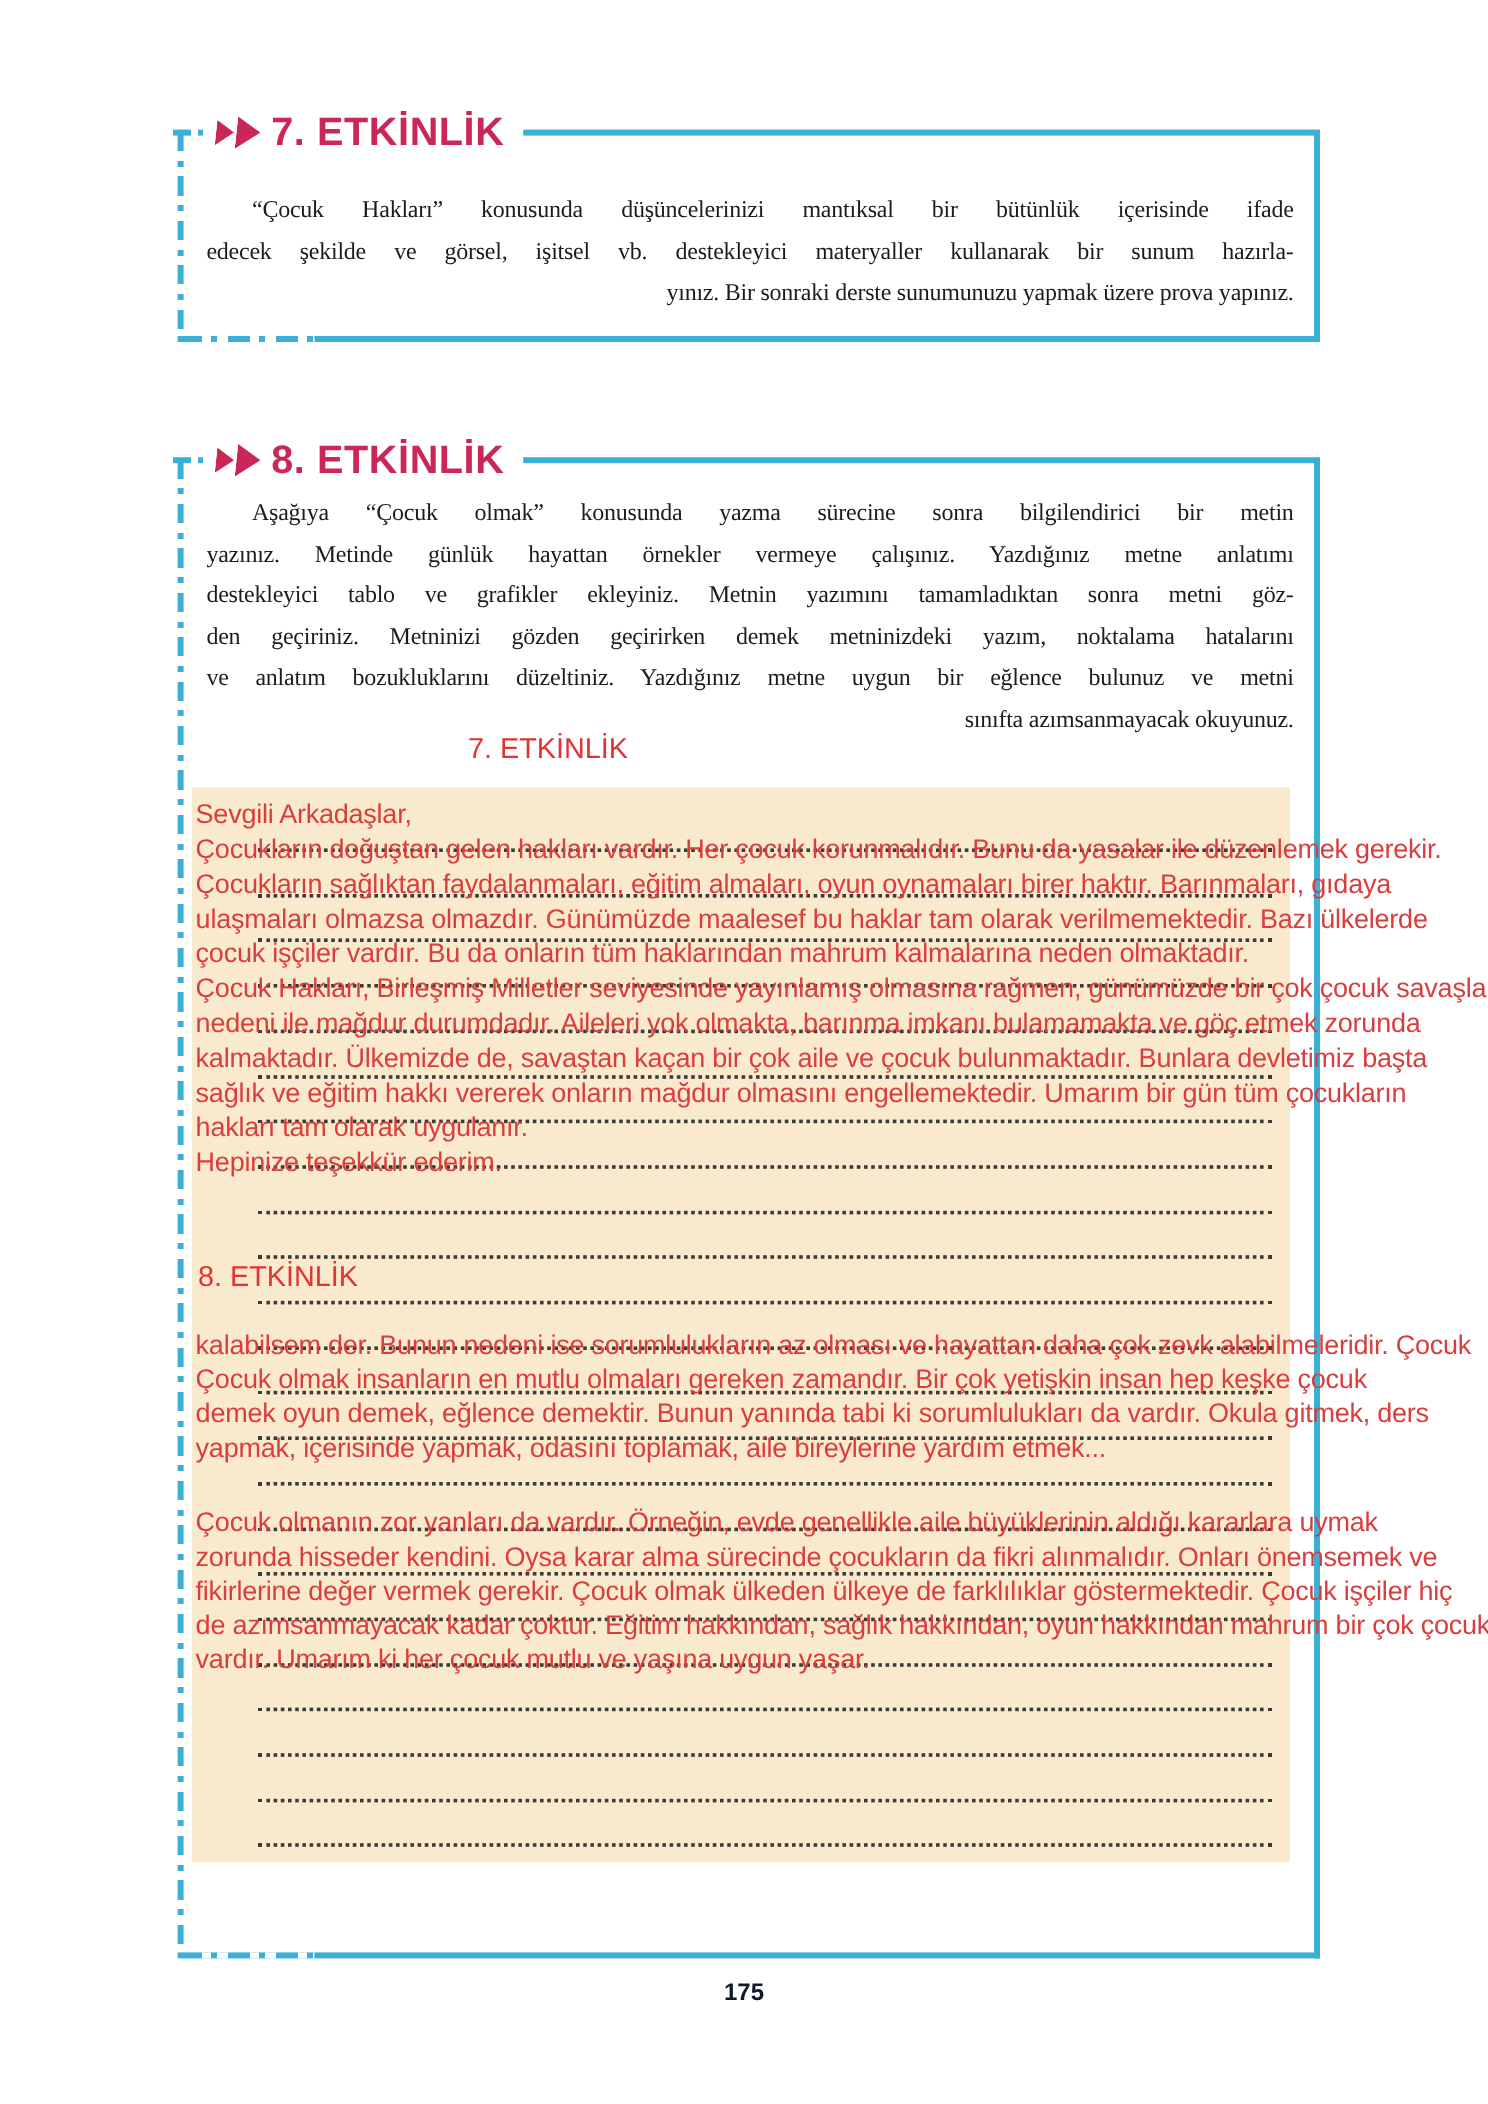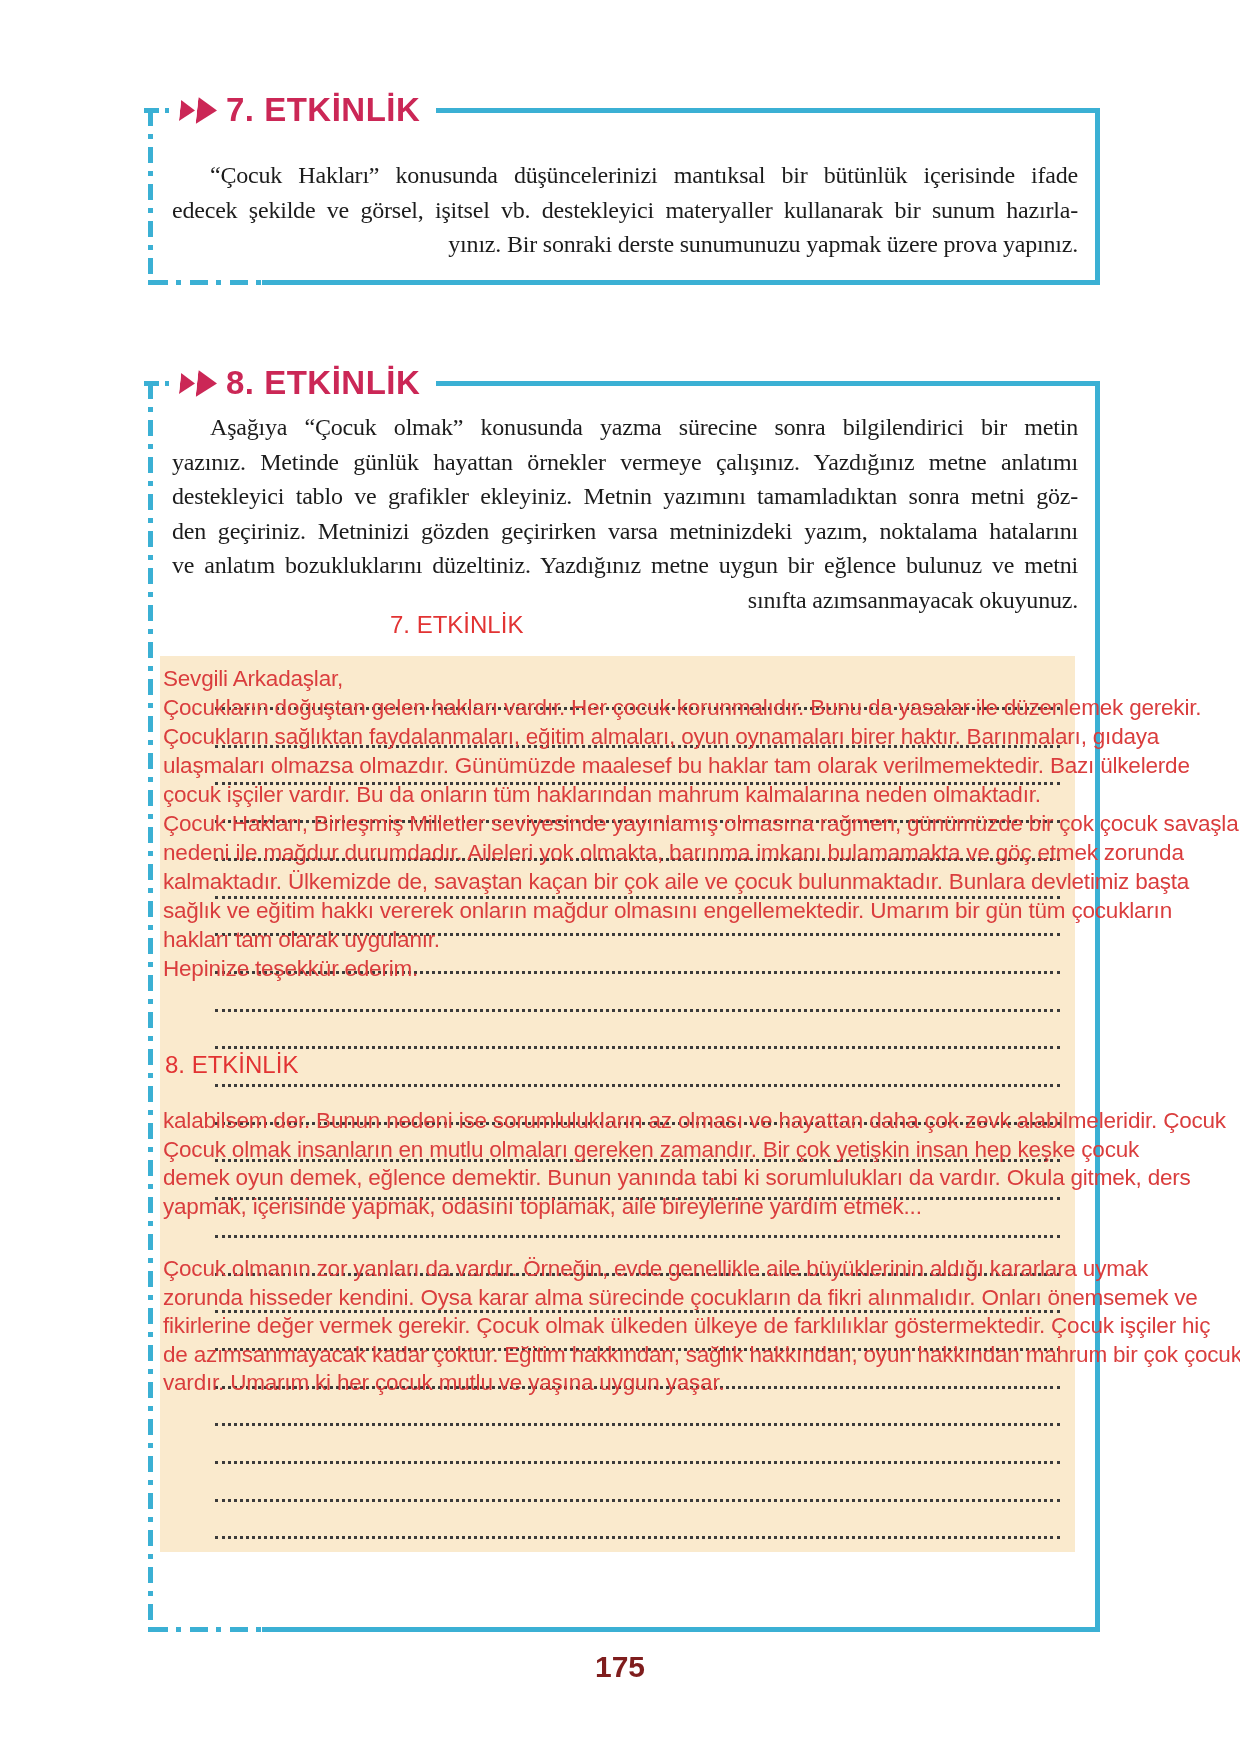--- a/index.html
+++ b/index.html
@@ -53,21 +53,21 @@
   .tri-big{width:20px;height:27px;}
   .box-title{
     font-size:33px;font-weight:bold;color:var(--heading-crimson);
     letter-spacing:.5px;padding-right:16px;white-space:nowrap;
   }
   .heading-rule{flex:1;height:5px;background:var(--accent-cyan);}
   
   .para{
     position:absolute;left:24px;width:906px;
     font-family:"Liberation Serif",serif;color:var(--ink);
-    font-size:24px;letter-spacing:-.2px;
+    font-size:20px;letter-spacing:-.2px;
   }
   .box7 .para{top:48px;}
   .box8 .para{top:27px;}
   .pline{line-height:34.5px;text-align:right;white-space:normal;}
   .pline.just{text-align:justify;text-align-last:justify;}
   .para .pline:first-child{text-indent:38px;}
   
   .activity-label{
     position:absolute;font-size:24px;color:var(--label-red);
     white-space:nowrap;line-height:26px;
@@ -87,21 +87,21 @@
     line-height:29px;white-space:nowrap;
   }
   .block-p1{left:3px;top:8px;}
   .label-part2{left:5px;top:395px;position:absolute;font-size:24px;color:var(--label-red);white-space:nowrap;}
   .block-p2a{left:3px;top:451px;}
   .block-p2a .aline,.block-p2b .aline{line-height:28.5px;}
   .block-p2b{left:3px;top:599px;}
   
   .page-number{
     position:absolute;left:0;right:0;top:1650px;text-align:center;
-    font-size:30px;font-weight:bold;color:#7f1d1d;
+    font-size:20px;font-weight:bold;color:#0f172a;
     font-family:"Liberation Sans",sans-serif;
   }
 </style>
 </head>
 <body>
 
 <div class="page">
 
   <section class="activity-box box7">
     <div class="left-dash"></div>
@@ -131,21 +131,21 @@
         <span class="tri tri-small"></span>
         <span class="tri tri-big"></span>
       </span>
       <span class="box-title">8. ETKİNLİK</span>
       <span class="heading-rule"></span>
     </div>
     <div class="para">
         <div class="pline just">Aşağıya “Çocuk olmak” konusunda yazma sürecine sonra bilgilendirici bir metin</div>
         <div class="pline just">yazınız. Metinde günlük hayattan örnekler vermeye çalışınız. Yazdığınız metne anlatımı</div>
         <div class="pline just">destekleyici tablo ve grafikler ekleyiniz. Metnin yazımını tamamladıktan sonra metni göz-</div>
-        <div class="pline just">den geçiriniz. Metninizi gözden geçirirken varsa metninizdeki yazım, noktalama hatalarını</div>
+        <div class="pline just">den geçiriniz. Metninizi gözden geçirirken demek metninizdeki yazım, noktalama hatalarını</div>
         <div class="pline just">ve anlatım bozukluklarını düzeltiniz. Yazdığınız metne uygun bir eğlence bulunuz ve metni</div>
         <div class="pline">sınıfta azımsanmayacak okuyunuz.</div>
       </div>
 
     <div class="activity-label label-part1">7. ETKİNLİK</div>
 
     <div class="sheet">
       <div>
           <div class="rule" style="top: 51px;"></div>
           <div class="rule" style="top: 88.7px;"></div>

